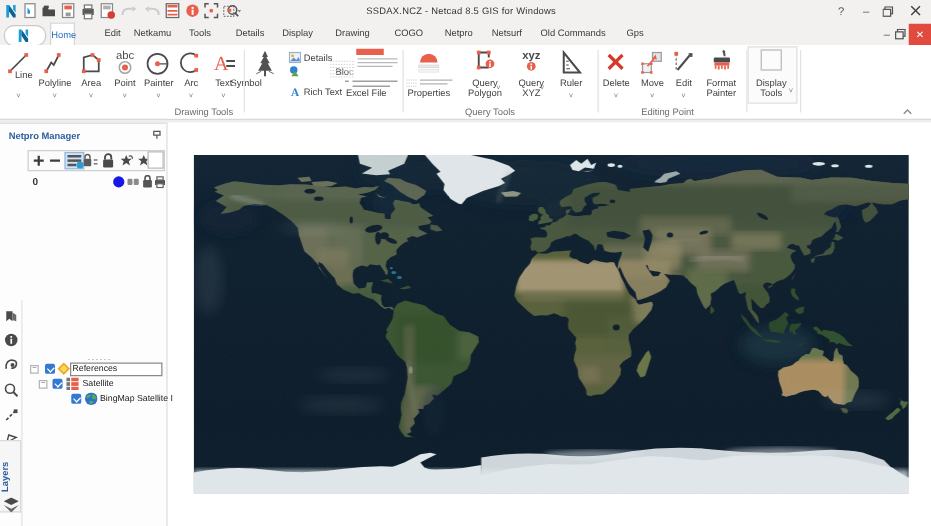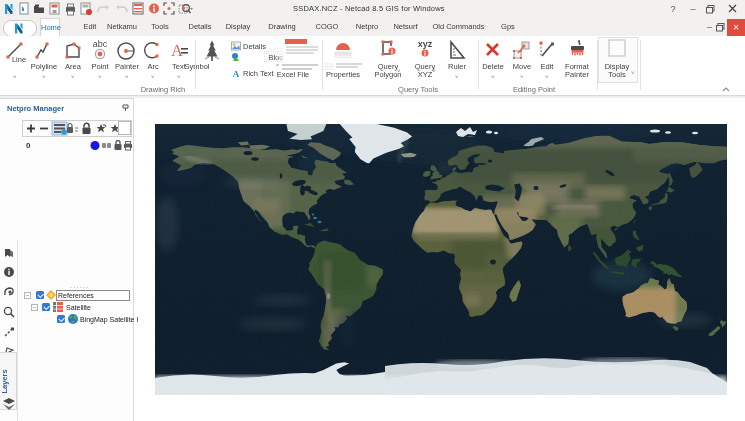--- a/index.html
+++ b/index.html
@@ -221,21 +221,21 @@
           <path d="M2,11 L22,11 M2,13.5 L22,13.5 M2,16 L22,16 M2,18.5 L22,18.5 M2,21 L22,21 M2,23.5 L22,23.5"></path>
         </g>
 <g stroke="#9f9f9f" stroke-width="1.2">
           <path d="M14,27 l3,0 M20,27 L56,27 M20,31 L50,31"></path>
         </g>
 <text x="18" y="29" font-size="7" fill="#555" font-family="Liberation Sans"> </text>
 </svg>
 <div class="rlabel" style="left:270px;top:35px;width:46px">Excel File</div>
 <div class="rsep" style="left:195px"></div>
       <div class="rsep" style="left:322px"></div>
-      <div class="rgroup" style="left:123px;width:80px">Drawing Rich</div>
+      <div class="rgroup" style="left:123px;width:80px">Drawing Tools</div>
       <svg class="abs" style="left:333px;top:4px" width="20" height="22" viewBox="0 0 20 22">
         <path d="M3,10 a7,7 0 0 1 14,0 Z" fill="#e8604c"></path>
         <rect x="2" y="12" width="16" height="2.2" fill="#e9e9e9" stroke="#cfcfcf" stroke-width="0.5"></rect>
         <rect x="2" y="15.5" width="16" height="2.2" fill="#f5f5f5" stroke="#dcdcdc" stroke-width="0.5"></rect>
       </svg>
       <div class="rlabel" style="left:323px;top:35px;width:40px">Properties</div>
       <svg class="abs" style="left:324px;top:26px" width="40" height="8" viewBox="0 0 40 8">
         <g stroke="#cccccc" stroke-width="0.8" stroke-dasharray="1 0.8">
           <path d="M1,2 L10,2 M1,4.5 L10,4.5 M1,7 L10,7"></path>
         </g>
@@ -262,21 +262,21 @@
       </svg>
       <div class="rlabel" style="left:410px;top:27px;width:30px">Query<br>XYZ</div>
       <div class="rdrop" style="left:432px;top:32px">˅</div>
       <svg class="abs" style="left:447px;top:4px" width="20" height="22" viewBox="0 0 20 22">
         <path d="M4,2 L4,18 L17,18 Z" fill="none" stroke="#4a4a4a" stroke-width="1.6"></path>
         <path d="M6,9 l2,0 M6,12 l2,0 M6,15 l3,0" stroke="#4a4a4a" stroke-width="0.8"></path>
       </svg>
       <div class="rlabel" style="left:442px;top:27px;width:30px">Ruler</div>
       <div class="rdrop" style="left:455px;top:38px">˅</div>
       <div class="rsep" style="left:478px"></div>
-      <div class="rgroup" style="left:378px;width:80px">Query Tools</div>
+      <div class="rgroup" style="left:352px;width:80px">Query Tools</div>
       <svg class="abs" style="left:483px;top:4px" width="20" height="22" viewBox="0 0 20 22">
         <path d="M4,4 L15,15 M15,4 L4,15" stroke="#d6382b" stroke-width="2.6"></path>
       </svg>
       <div class="rlabel" style="left:478px;top:27px;width:30px">Delete</div>
       <div class="rdrop" style="left:491px;top:38px">˅</div>
       <svg class="abs" style="left:512px;top:4px" width="20" height="22" viewBox="0 0 20 22">
         <rect x="10" y="2" width="7" height="7" fill="#e4e4e4" stroke="#9a9a9a"></rect>
         <rect x="2" y="11" width="7" height="7" fill="#f2f2f2" stroke="#9a9a9a"></rect>
         <path d="M6,13 L12,6" stroke="#e8604c" stroke-width="1.3"></path>
         <path d="M12.5,3.5 L13.5,7.5 L9.8,7 Z" fill="#e8604c"></path>

